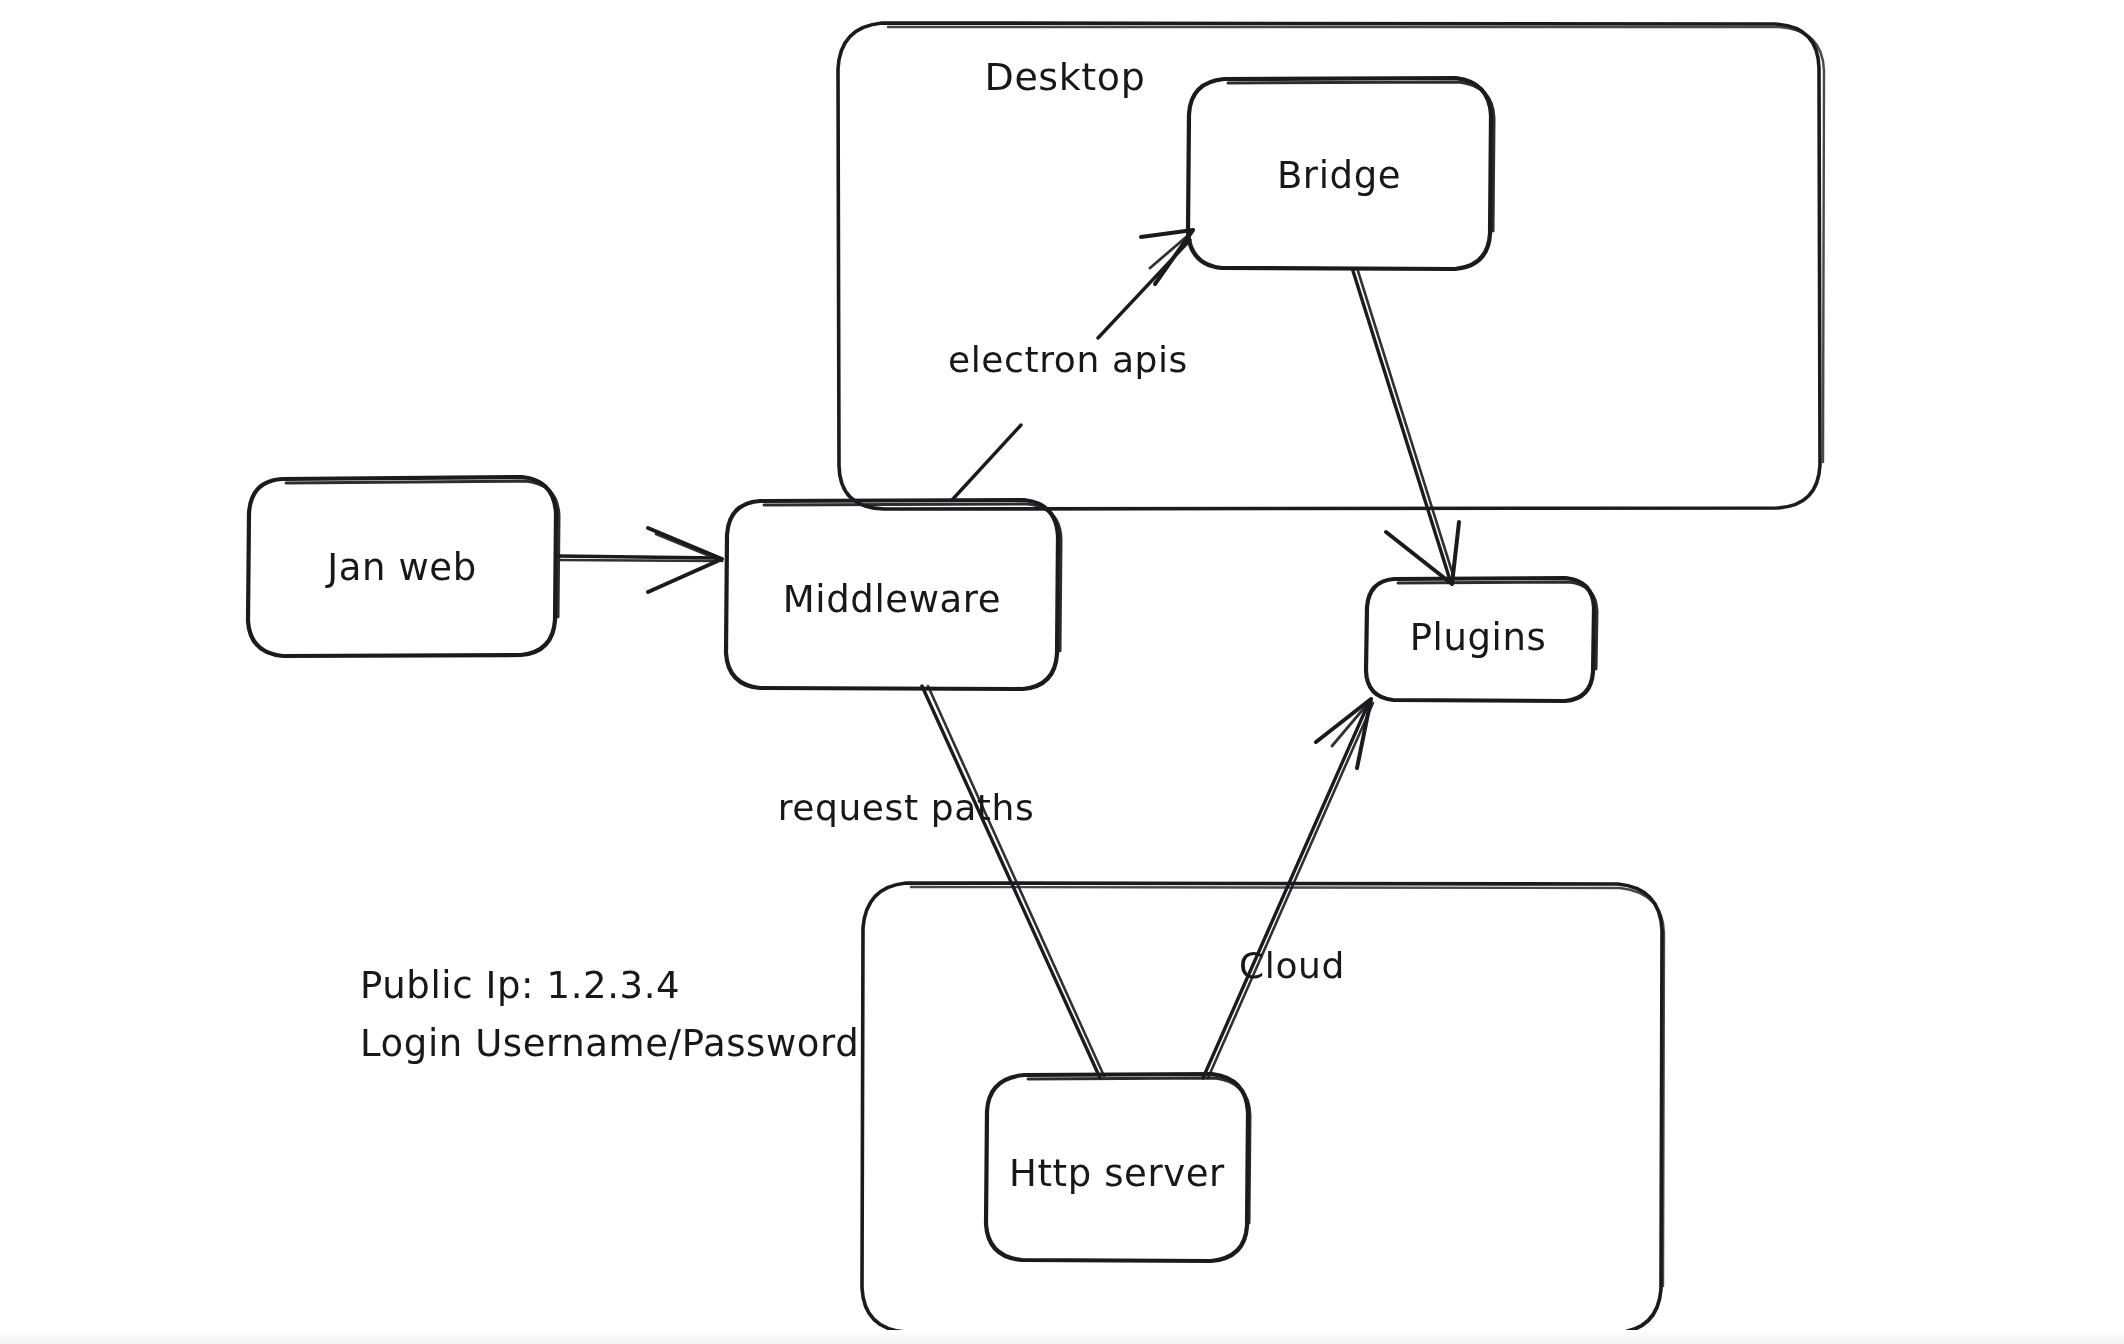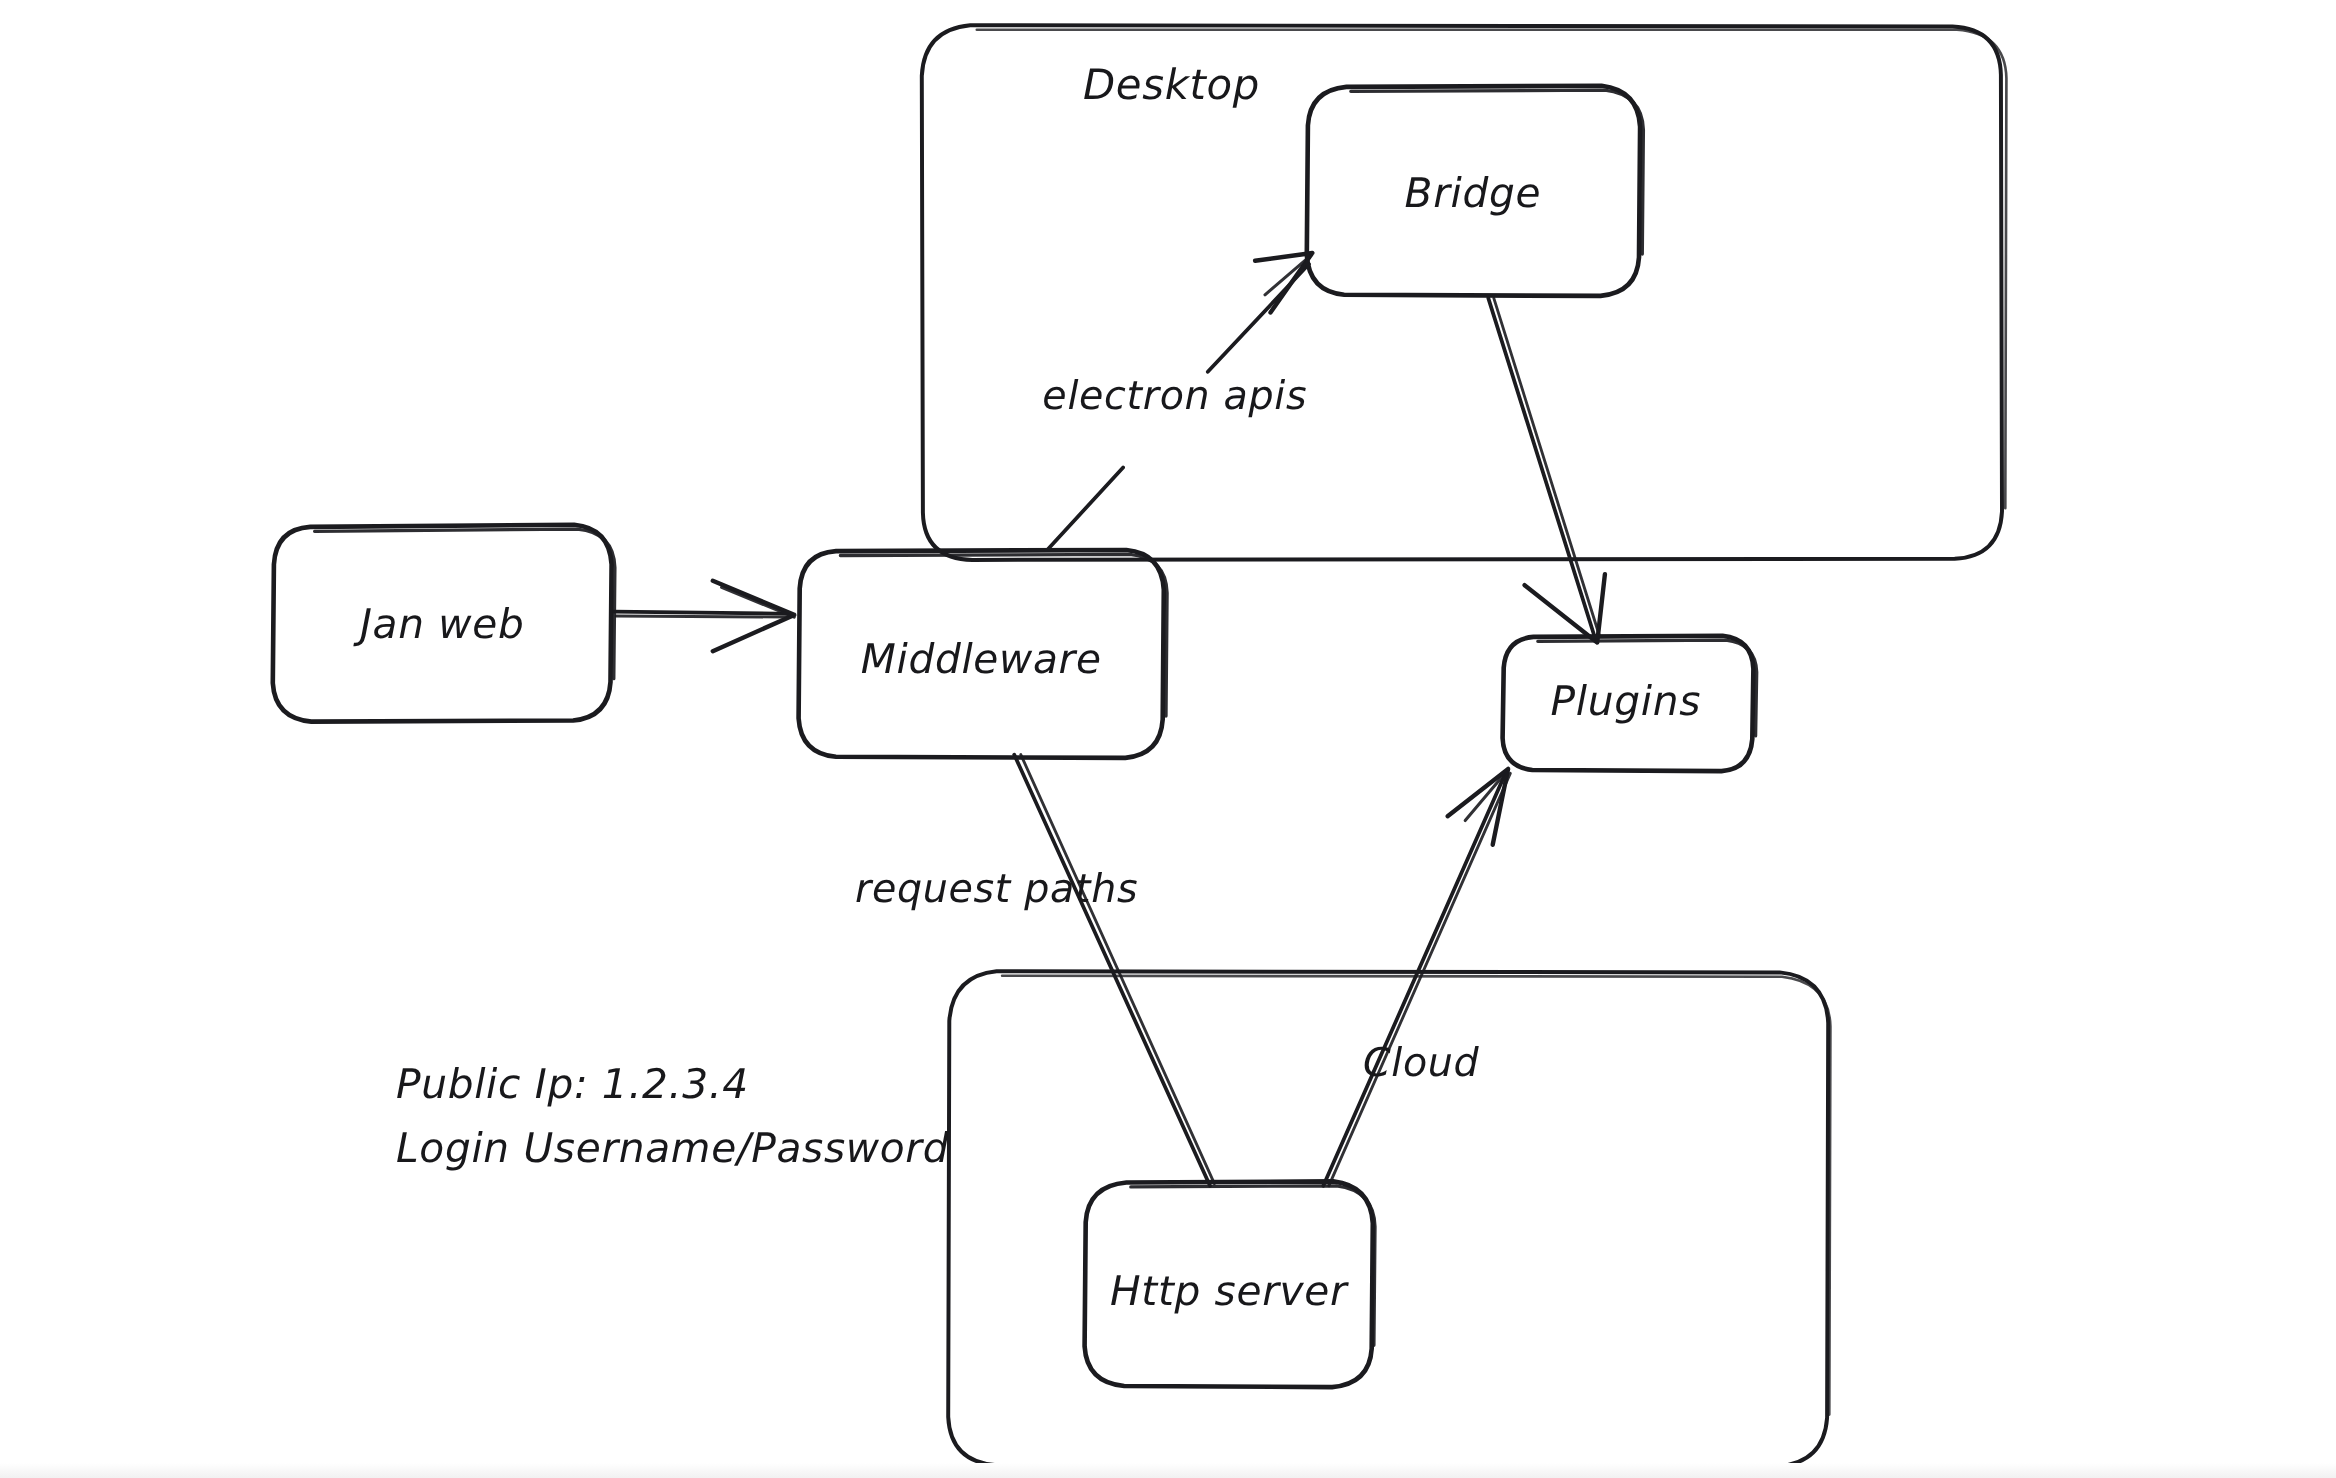--- a/index.html
+++ b/index.html
@@ -12,21 +12,20 @@
     width: 2124px;
     height: 1344px;
     overflow: hidden;
     font-family: "DejaVu Sans", sans-serif;
   }
   #canvas-root {
     position: relative;
     width: 2124px;
     height: 1344px;
     background: #ffffff;
-    font-style: italic;
   }
   #diagram-svg {
     position: absolute;
     top: 0;
     left: 0;
     width: 2124px;
     height: 1344px;
     display: block;
   }
   .sketch-stroke {

